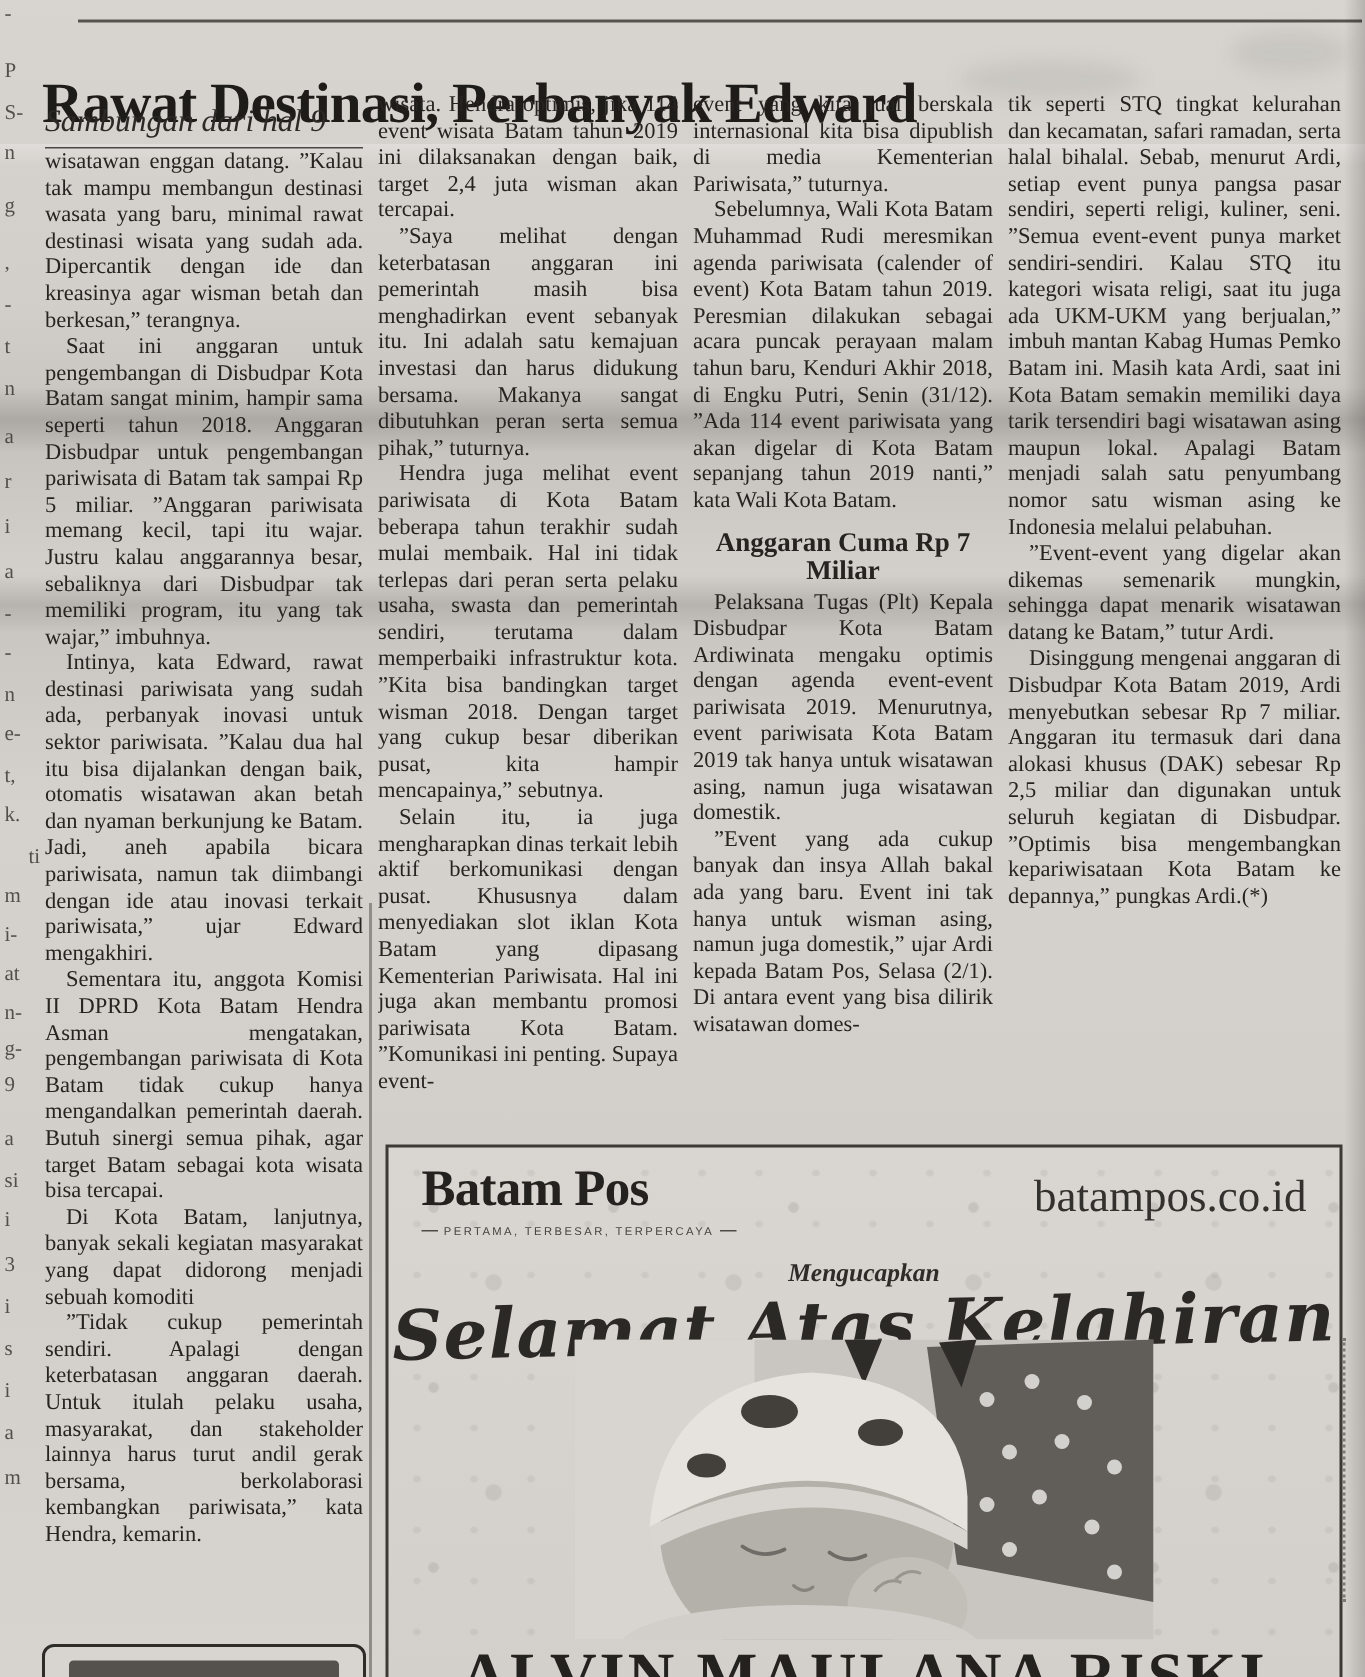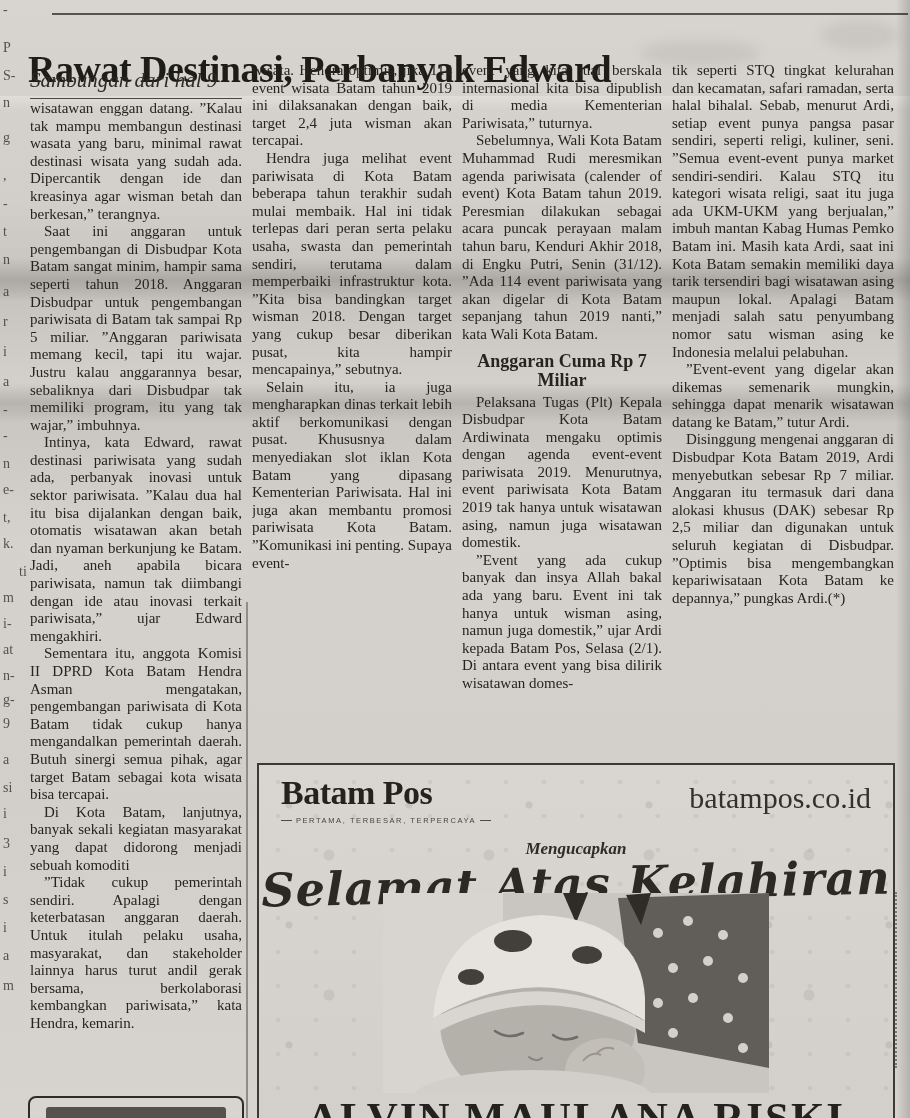--- a/index.html
+++ b/index.html
@@ -113,20 +113,21 @@
     <p>wisatawan enggan datang. ”Kalau tak mampu membangun destinasi wasata yang baru, minimal rawat destinasi wisata yang sudah ada. Dipercantik dengan ide dan kreasinya agar wisman betah dan berkesan,” terangnya.</p>
     <p class="ind">Saat ini anggaran untuk pengembangan di Disbudpar Kota Batam sangat minim, hampir sama seperti tahun 2018. Anggaran Disbudpar untuk pengembangan pariwisata di Batam tak sampai Rp 5 miliar. ”Anggaran pariwisata memang kecil, tapi itu wajar. Justru kalau anggarannya besar, sebaliknya dari Disbudpar tak memiliki program, itu yang tak wajar,” imbuhnya.</p>
     <p class="ind">Intinya, kata Edward, rawat destinasi pariwisata yang sudah ada, perbanyak inovasi untuk sektor pariwisata. ”Kalau dua hal itu bisa dijalankan dengan baik, otomatis wisatawan akan betah dan nyaman berkunjung ke Batam. Jadi, aneh apabila bicara pariwisata, namun tak diimbangi dengan ide atau inovasi terkait pariwisata,” ujar Edward mengakhiri.</p>
     <p class="ind">Sementara itu, anggota Komisi II DPRD Kota Batam Hendra Asman mengatakan, pengembangan pariwisata di Kota Batam tidak cukup hanya mengandalkan pemerintah daerah. Butuh sinergi semua pihak, agar target Batam sebagai kota wisata bisa tercapai.</p>
     <p class="ind">Di Kota Batam, lanjutnya, banyak sekali kegiatan masyarakat yang dapat didorong menjadi sebuah komoditi</p>
     <p class="ind">”Tidak cukup pemerintah sendiri. Apalagi dengan keterbatasan anggaran daerah. Untuk itulah pelaku usaha, masyarakat, dan stakeholder lainnya harus turut andil gerak bersama, berkolaborasi kembangkan pariwisata,” kata Hendra, kemarin.</p>
   </div>
 
   <div class="col" id="col2">
     <p>wisata. Hendra optimis, jika 114 event wisata Batam tahun 2019 ini dilaksanakan dengan baik, target 2,4 juta wisman akan tercapai.</p>
+    <p class="ind">”Saya melihat dengan keterbatasan anggaran ini pemerintah masih bisa menghadirkan event sebanyak itu. Ini adalah satu kemajuan investasi dan harus didukung bersama. Makanya sangat dibutuhkan peran serta semua pihak,” tuturnya.</p>
     <p class="ind">Hendra juga melihat event pariwisata di Kota Batam beberapa tahun terakhir sudah mulai membaik. Hal ini tidak terlepas dari peran serta pelaku usaha, swasta dan pemerintah sendiri, terutama dalam memperbaiki infrastruktur kota. ”Kita bisa bandingkan target wisman 2018. Dengan target yang cukup besar diberikan pusat, kita hampir mencapainya,” sebutnya.</p>
     <p class="ind">Selain itu, ia juga mengharapkan dinas terkait lebih aktif berkomunikasi dengan pusat. Khususnya dalam menyediakan slot iklan Kota Batam yang dipasang Kementerian Pariwisata. Hal ini juga akan membantu promosi pariwisata Kota Batam. ”Komunikasi ini penting. Supaya event-</p>
   </div>
 
   <div class="col" id="col3">
     <p>event yang kita jual berskala internasional kita bisa dipublish di media Kementerian Pariwisata,” tuturnya.</p>
     <p class="ind">Sebelumnya, Wali Kota Batam Muhammad Rudi meresmikan agenda pariwisata (calender of event) Kota Batam tahun 2019. Peresmian dilakukan sebagai acara puncak perayaan malam tahun baru, Kenduri Akhir 2018, di Engku Putri, Senin (31/12). ”Ada 114 event pariwisata yang akan digelar di Kota Batam sepanjang tahun 2019 nanti,” kata Wali Kota Batam.</p>
     <p class="subhead">Anggaran Cuma Rp 7 Miliar</p>
     <p class="ind">Pelaksana Tugas (Plt) Kepala Disbudpar Kota Batam Ardiwinata mengaku optimis dengan agenda event-event pariwisata 2019. Menurutnya, event pariwisata Kota Batam 2019 tak hanya untuk wisatawan asing, namun juga wisatawan domestik.</p>
     <p class="ind">”Event yang ada cukup banyak dan insya Allah bakal ada yang baru. Event ini tak hanya untuk wisman asing, namun juga domestik,” ujar Ardi kepada Batam Pos, Selasa (2/1). Di antara event yang bisa dilirik wisatawan domes-</p>

